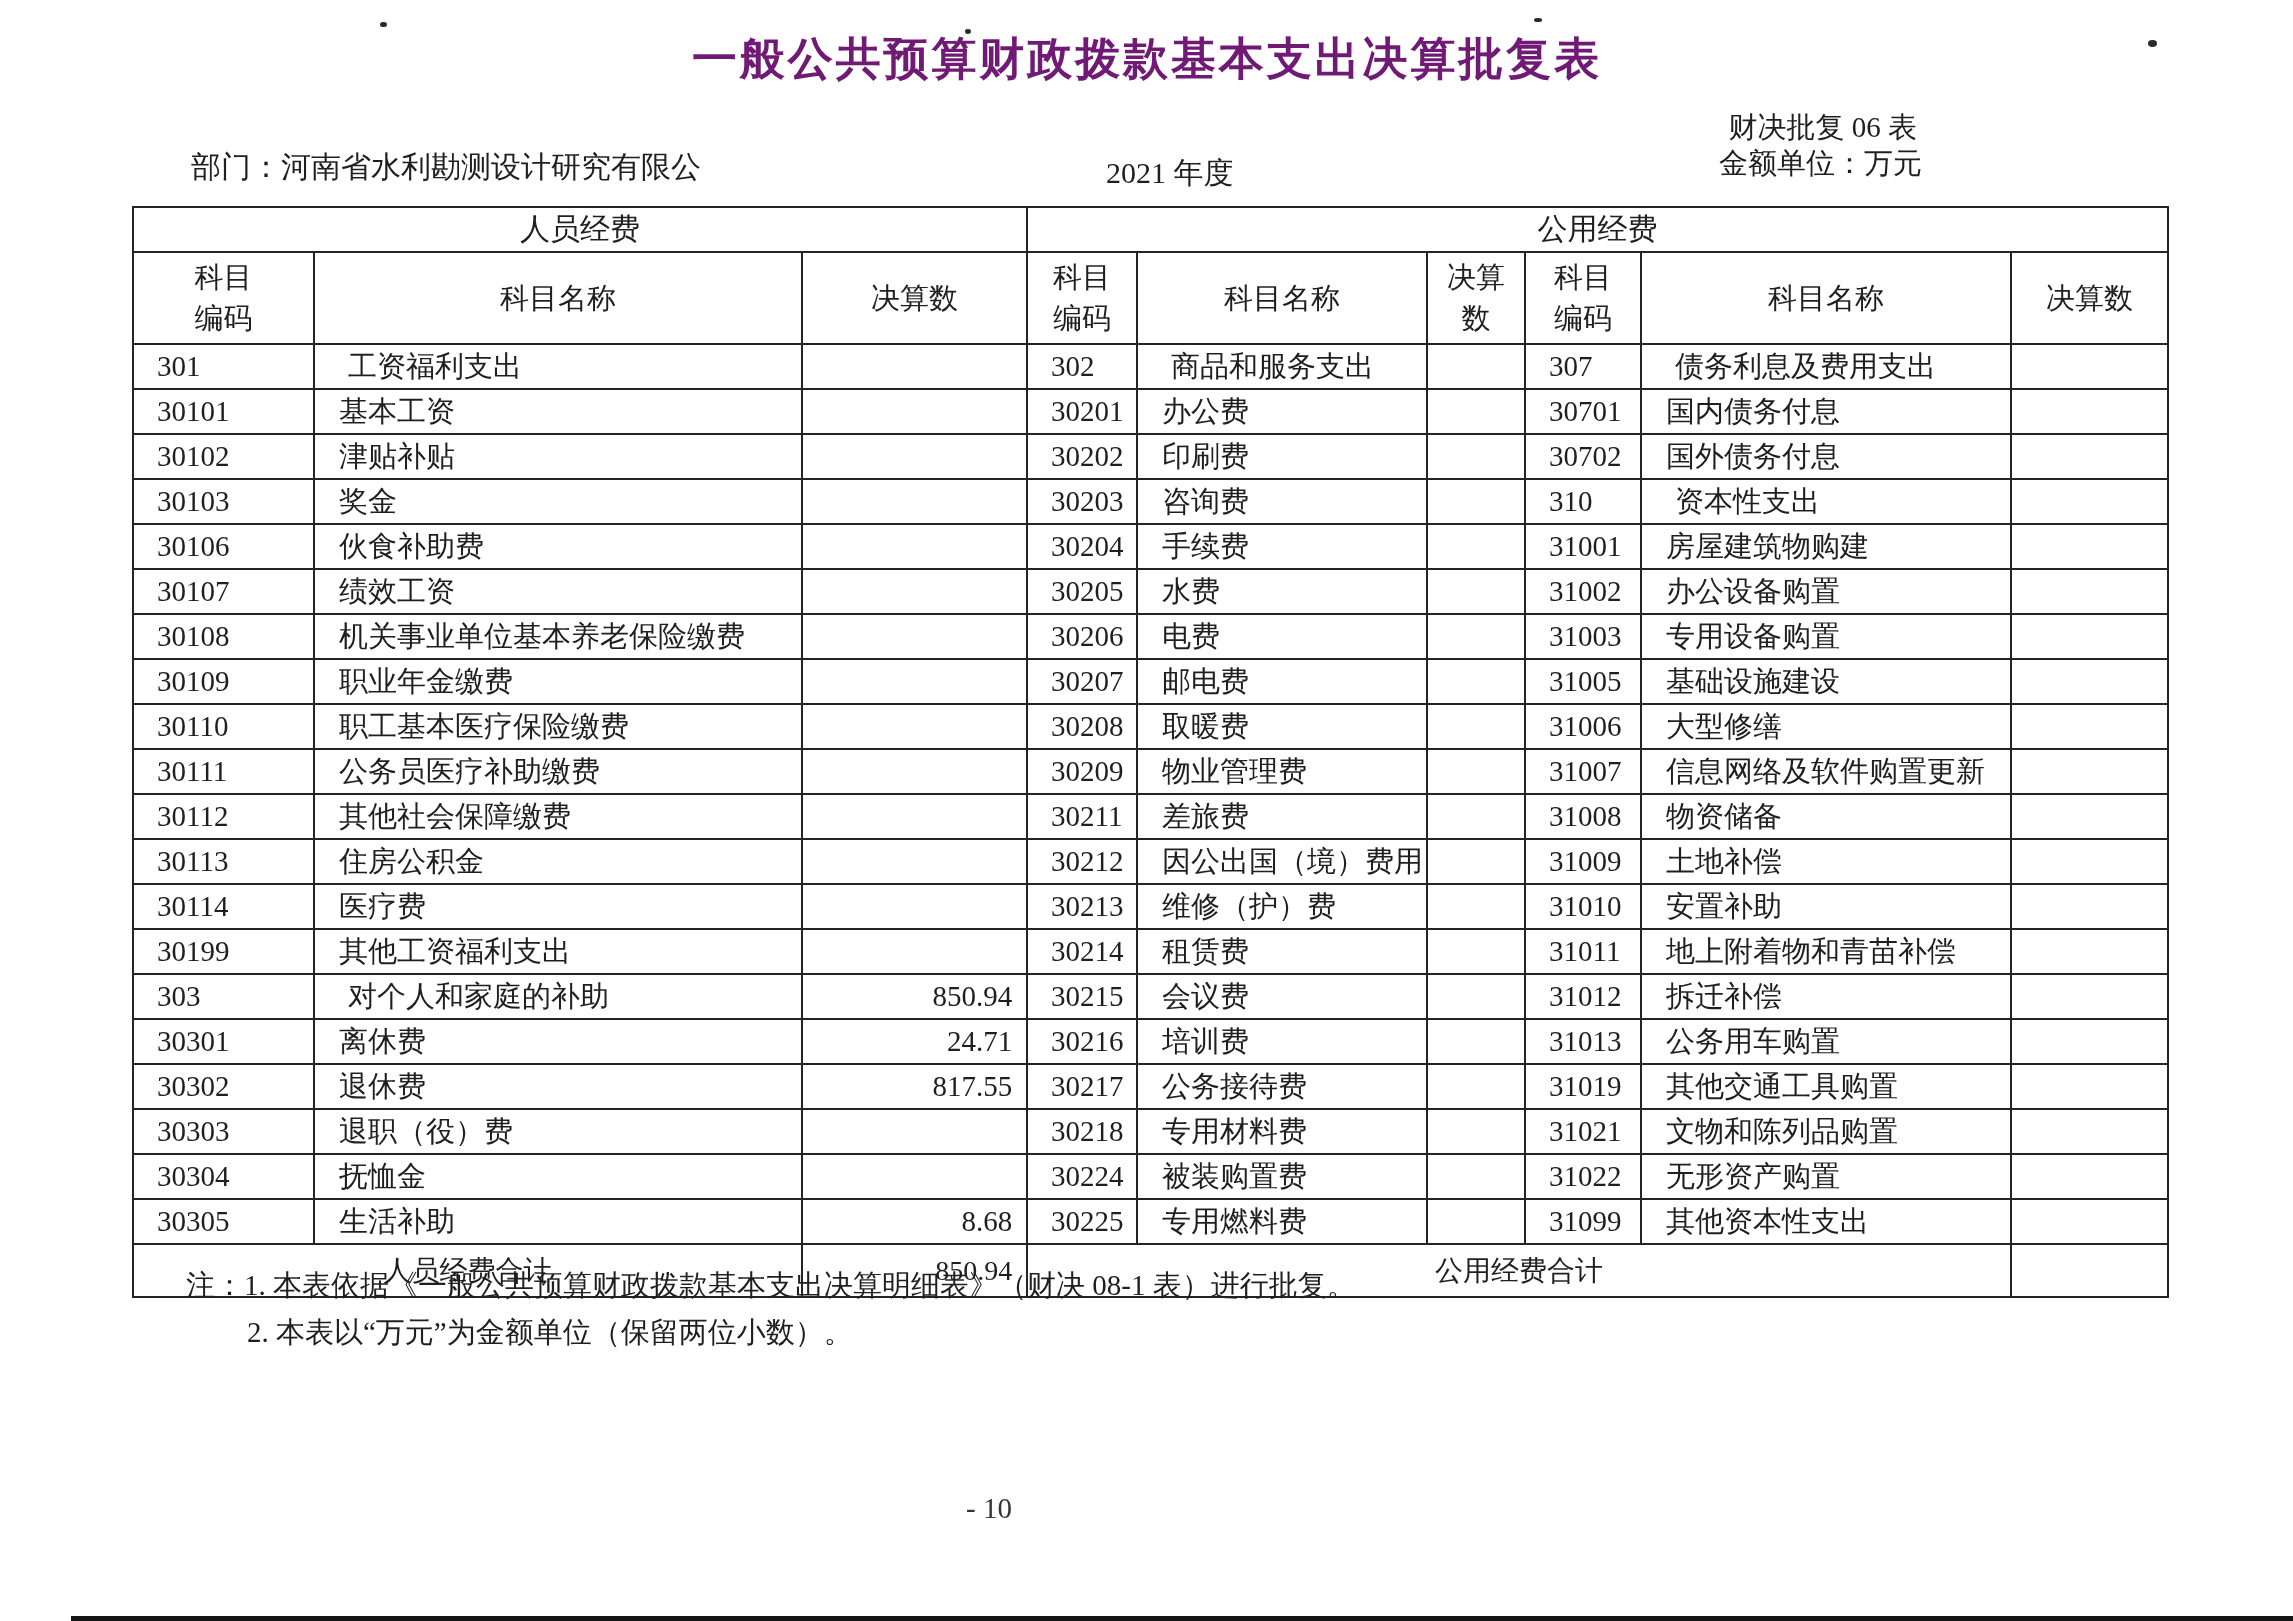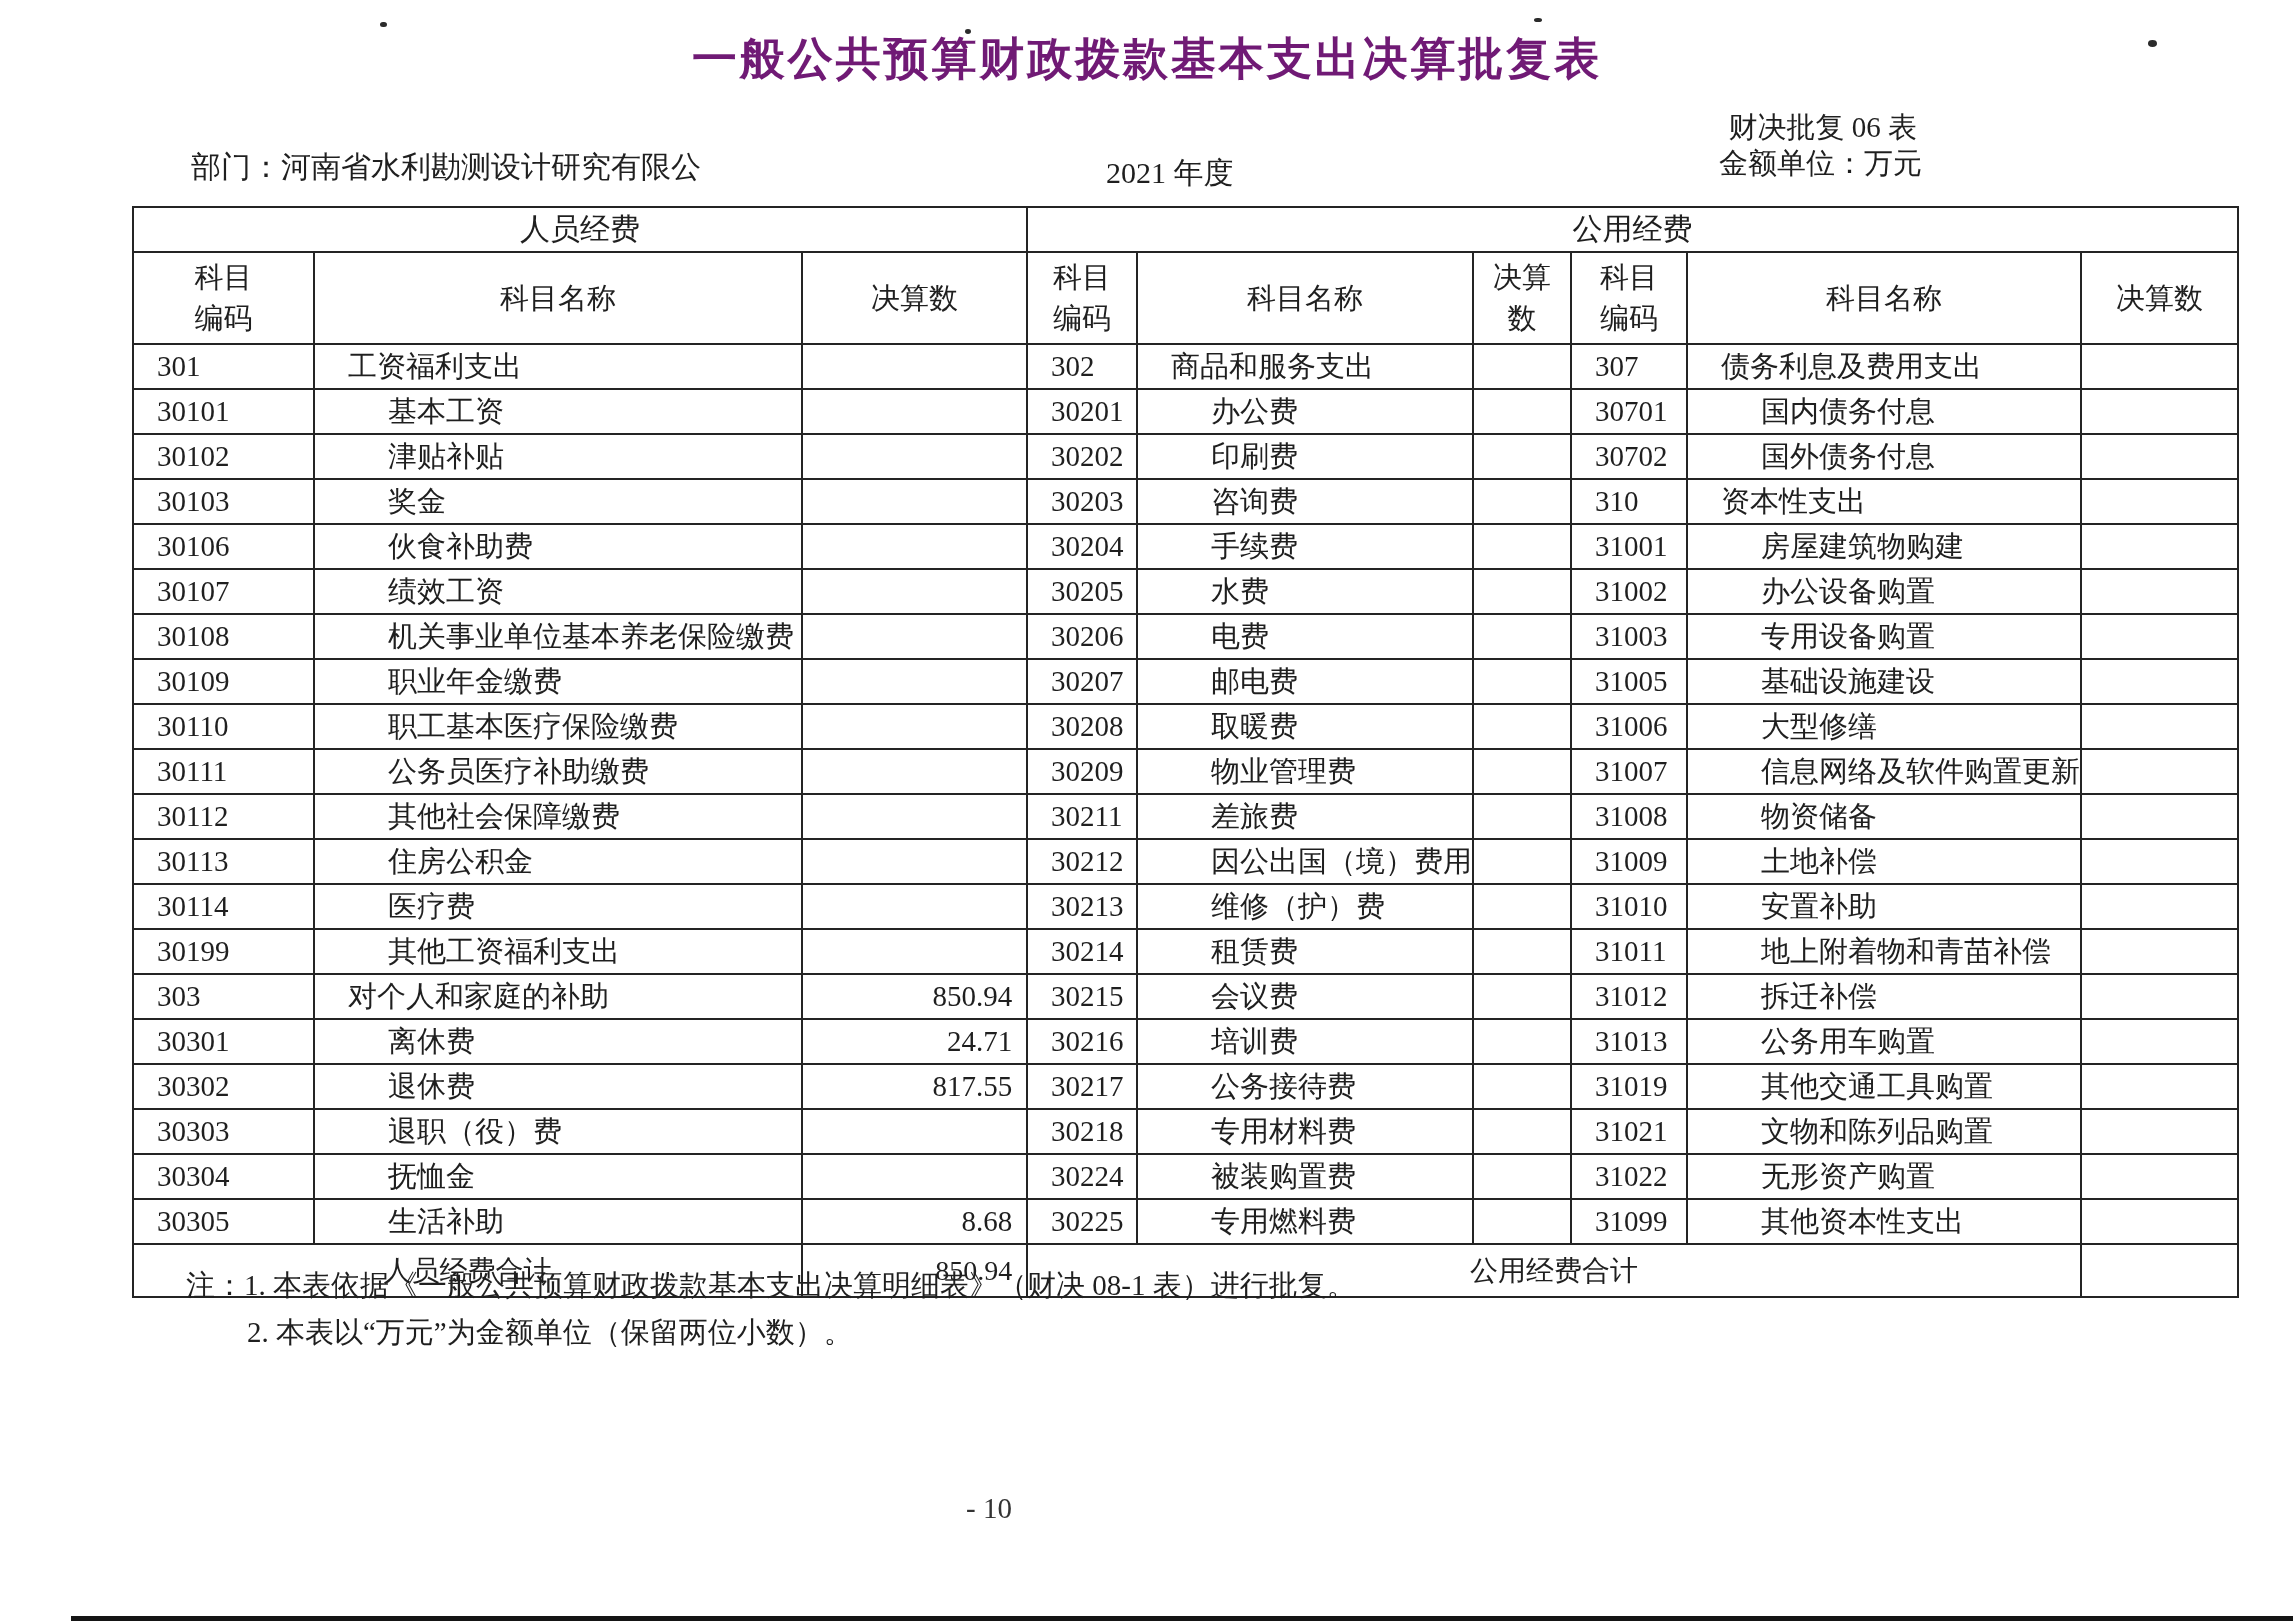--- a/index.html
+++ b/index.html
@@ -27,21 +27,21 @@
     border:2px solid #242424;font-size:29px;padding:0;
     vertical-align:middle;overflow:hidden;white-space:nowrap;
   }
   .group-h td{height:43px;text-align:center;font-size:30px;}
   .col-h td{
     height:90px;text-align:center;white-space:pre-line;line-height:1.4;
   }
   .data-row td{height:43px;}
   td.code{padding-left:23px;text-align:left;}
   td.name{padding-left:33px;text-align:left;}
-  td.name.sub{padding-left:73px;}
+  td.name.sub{padding-left:24px;}
   td.val{text-align:right;padding-right:13.7px;}
   .total-row td{height:51px;font-size:28px;margin-top:11px;}
   td.total-label{text-align:center;}
 
   .notes{position:absolute;left:186px;top:1262px;font-size:29px;line-height:47px;}
   .notes .note-2{margin-left:61px;}
   .page-num{position:absolute;top:1492px;left:0;width:1978px;text-align:center;font-size:29px;color:#333;}
 
   .scan-dot{position:absolute;background:#2b2b2b;border-radius:50%;}
   .dot-a{left:380px;top:21.6px;width:6.9px;height:5.9px;}

